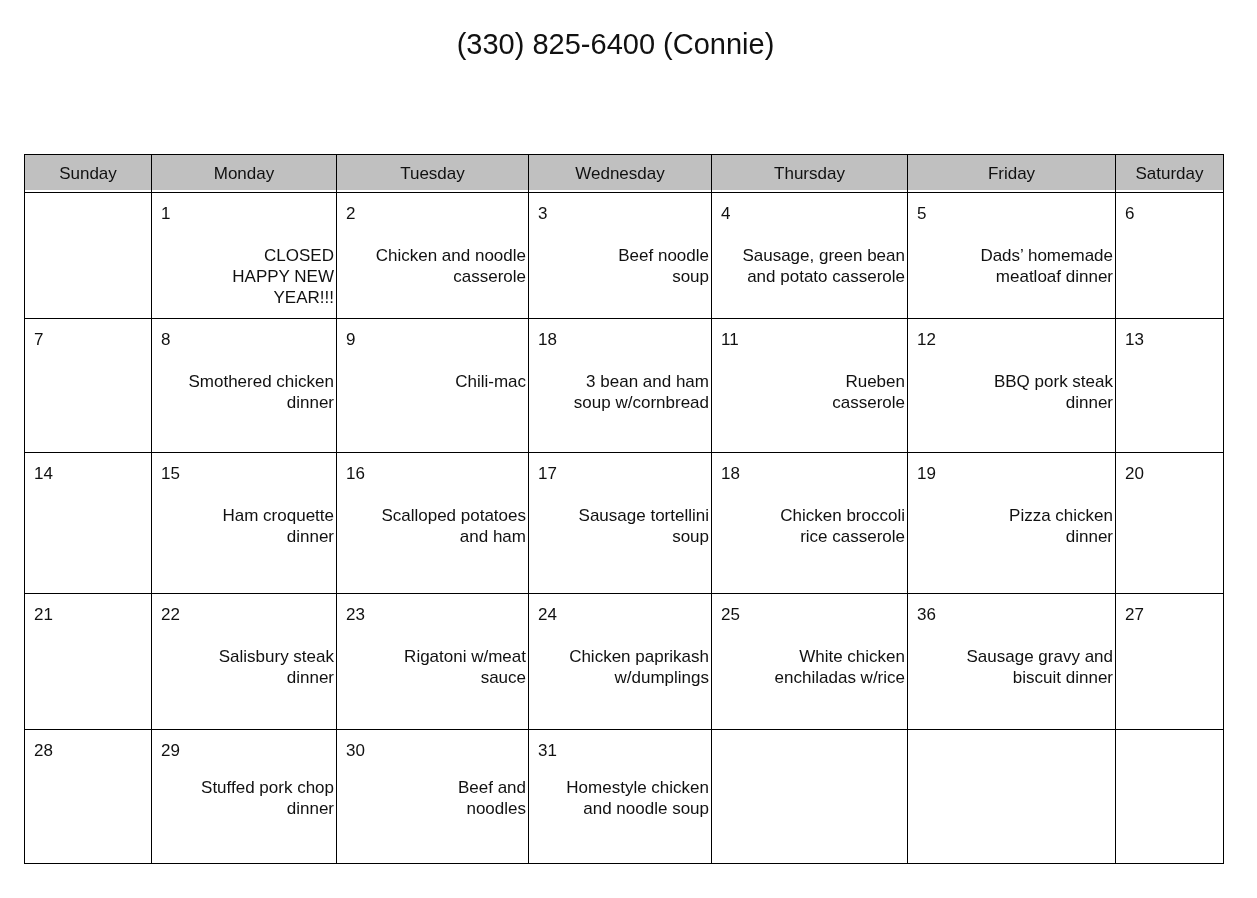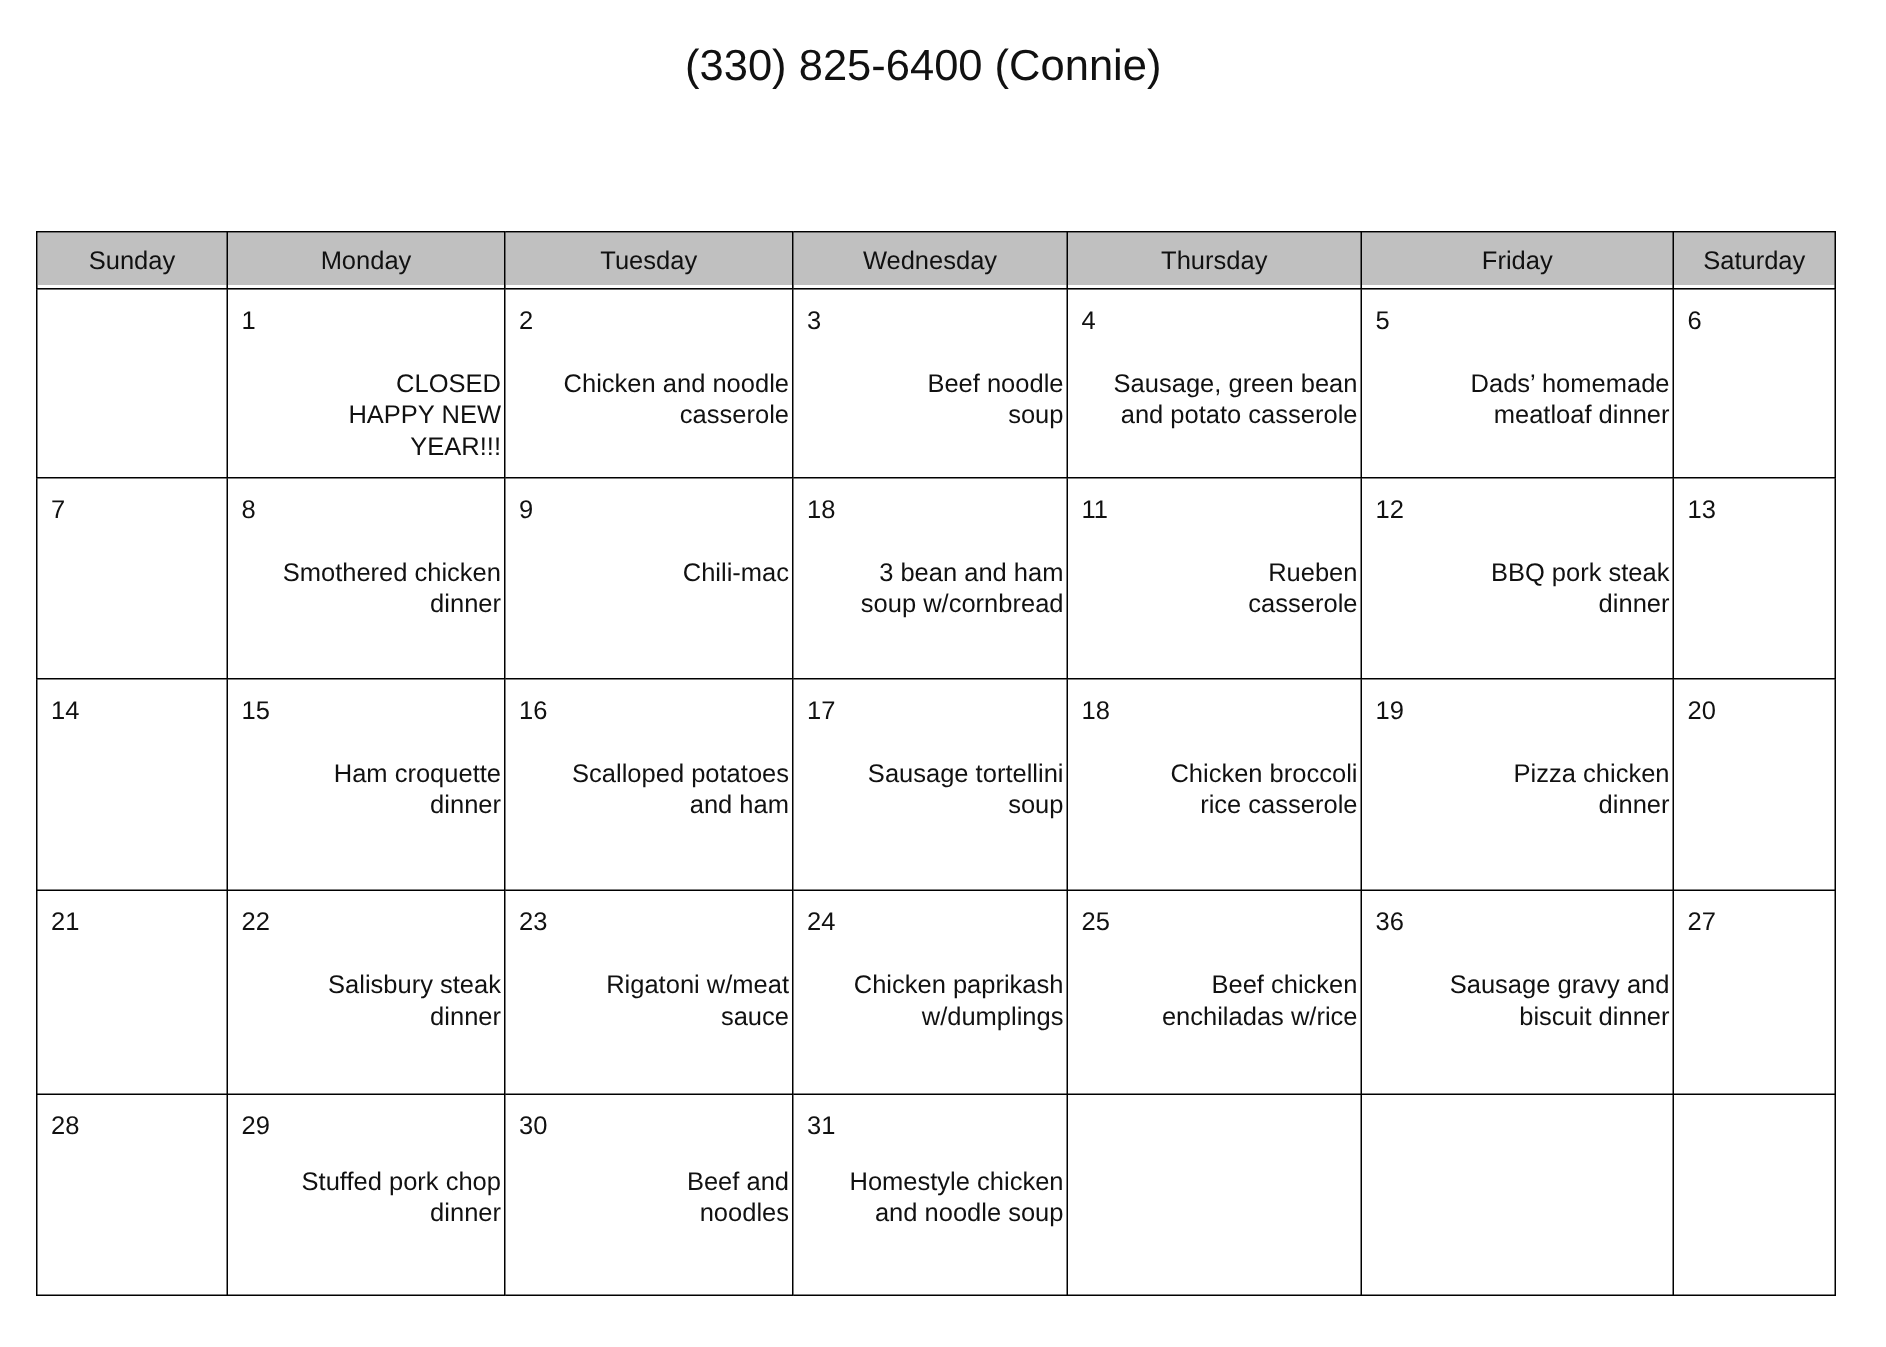--- a/index.html
+++ b/index.html
@@ -186,21 +186,21 @@
           <div class="meal">Rigatoni w/meat
 sauce</div>
         </td>
       <td>
           <span class="daynum">24</span>
           <div class="meal">Chicken paprikash
 w/dumplings</div>
         </td>
       <td>
           <span class="daynum">25</span>
-          <div class="meal">Beef chicken
+          <div class="meal">White chicken
 enchiladas w/rice</div>
         </td>
       <td>
           <span class="daynum">36</span>
           <div class="meal">Sausage gravy and
 biscuit dinner</div>
         </td>
       <td>
           <span class="daynum">27</span>
           <div class="meal"></div>

